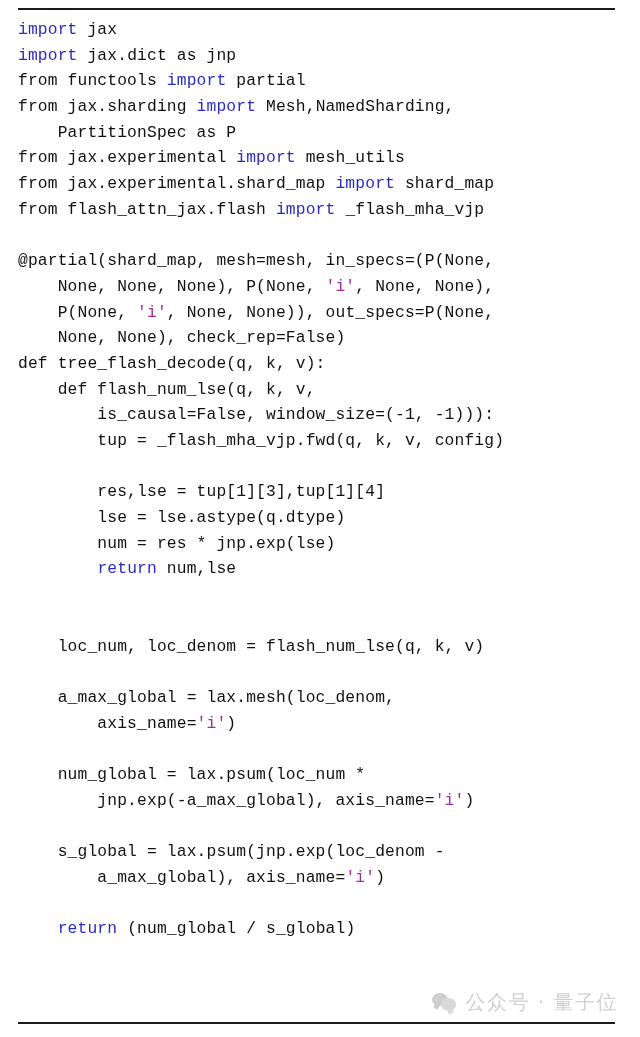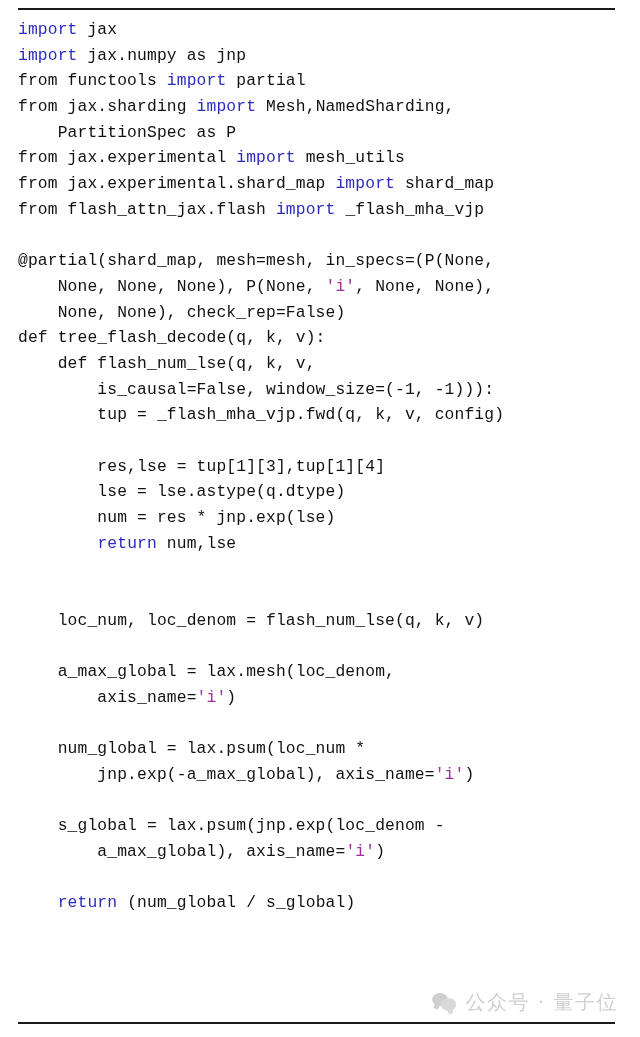--- a/index.html
+++ b/index.html
@@ -117,30 +117,31 @@
 </style>
 </head>
 <body>
 
 <div class="listing">
 
   <div class="rule rule-top"></div>
 
   <div class="code-block" id="code-block">
       <span class="code-line"><span class="kw">import</span><span class="plain"> jax</span></span>
-      <span class="code-line"><span class="kw">import</span><span class="plain"> jax.numpy as jnp</span></span>
+      <span class="code-line"><span class="kw">import</span><span class="plain"> jax.dict as jnp</span></span>
       <span class="code-line"><span class="plain">from functools </span><span class="kw">import</span><span class="plain"> partial</span></span>
       <span class="code-line"><span class="plain">from jax.sharding </span><span class="kw">import</span><span class="plain"> Mesh,NamedSharding,</span></span>
       <span class="code-line"><span class="plain">    PartitionSpec as P</span></span>
       <span class="code-line"><span class="plain">from jax.experimental </span><span class="kw">import</span><span class="plain"> mesh_utils</span></span>
       <span class="code-line"><span class="plain">from jax.experimental.shard_map </span><span class="kw">import</span><span class="plain"> shard_map</span></span>
       <span class="code-line"><span class="plain">from flash_attn_jax.flash </span><span class="kw">import</span><span class="plain"> _flash_mha_vjp</span></span>
       <span class="code-line">&nbsp;</span>
       <span class="code-line"><span class="plain">@partial(shard_map, mesh=mesh, in_specs=(P(None,</span></span>
       <span class="code-line"><span class="plain">    None, None, None), P(None, </span><span class="str">'i'</span><span class="plain">, None, None),</span></span>
+      <span class="code-line"><span class="plain">    P(None, </span><span class="str">'i'</span><span class="plain">, None, None)), out_specs=P(None,</span></span>
       <span class="code-line"><span class="plain">    None, None), check_rep=False)</span></span>
       <span class="code-line"><span class="plain">def tree_flash_decode(q, k, v):</span></span>
       <span class="code-line"><span class="plain">    def flash_num_lse(q, k, v,</span></span>
       <span class="code-line"><span class="plain">        is_causal=False, window_size=(-1, -1))):</span></span>
       <span class="code-line"><span class="plain">        tup = _flash_mha_vjp.fwd(q, k, v, config)</span></span>
       <span class="code-line">&nbsp;</span>
       <span class="code-line"><span class="plain">        res,lse = tup[1][3],tup[1][4]</span></span>
       <span class="code-line"><span class="plain">        lse = lse.astype(q.dtype)</span></span>
       <span class="code-line"><span class="plain">        num = res * jnp.exp(lse)</span></span>
       <span class="code-line"><span class="plain">        </span><span class="kw">return</span><span class="plain"> num,lse</span></span>

